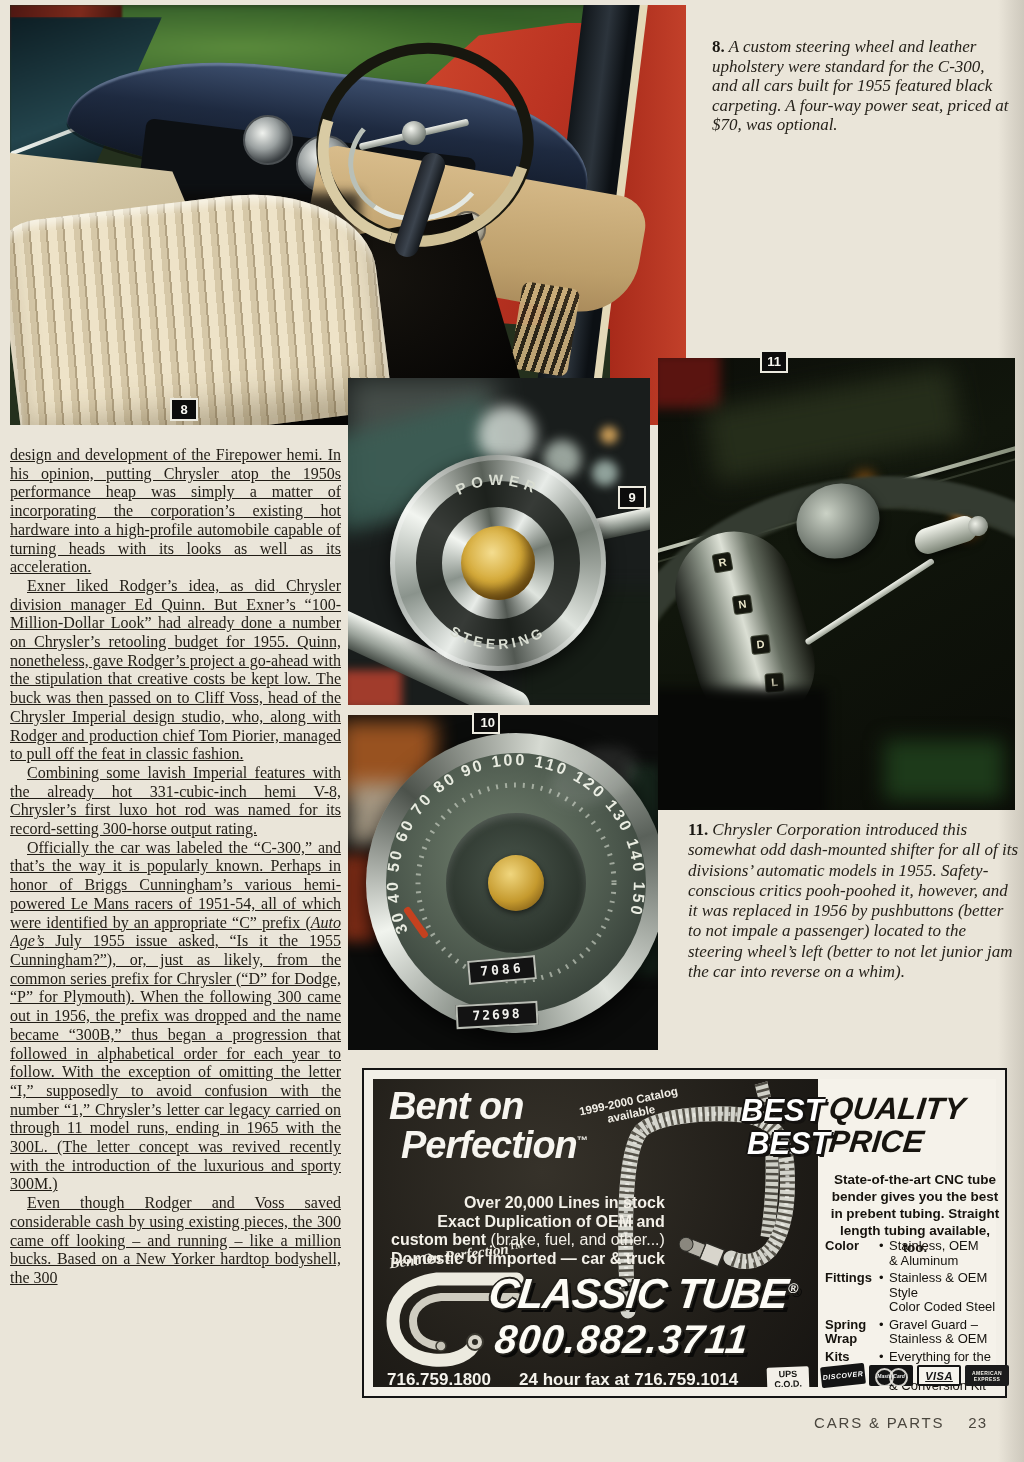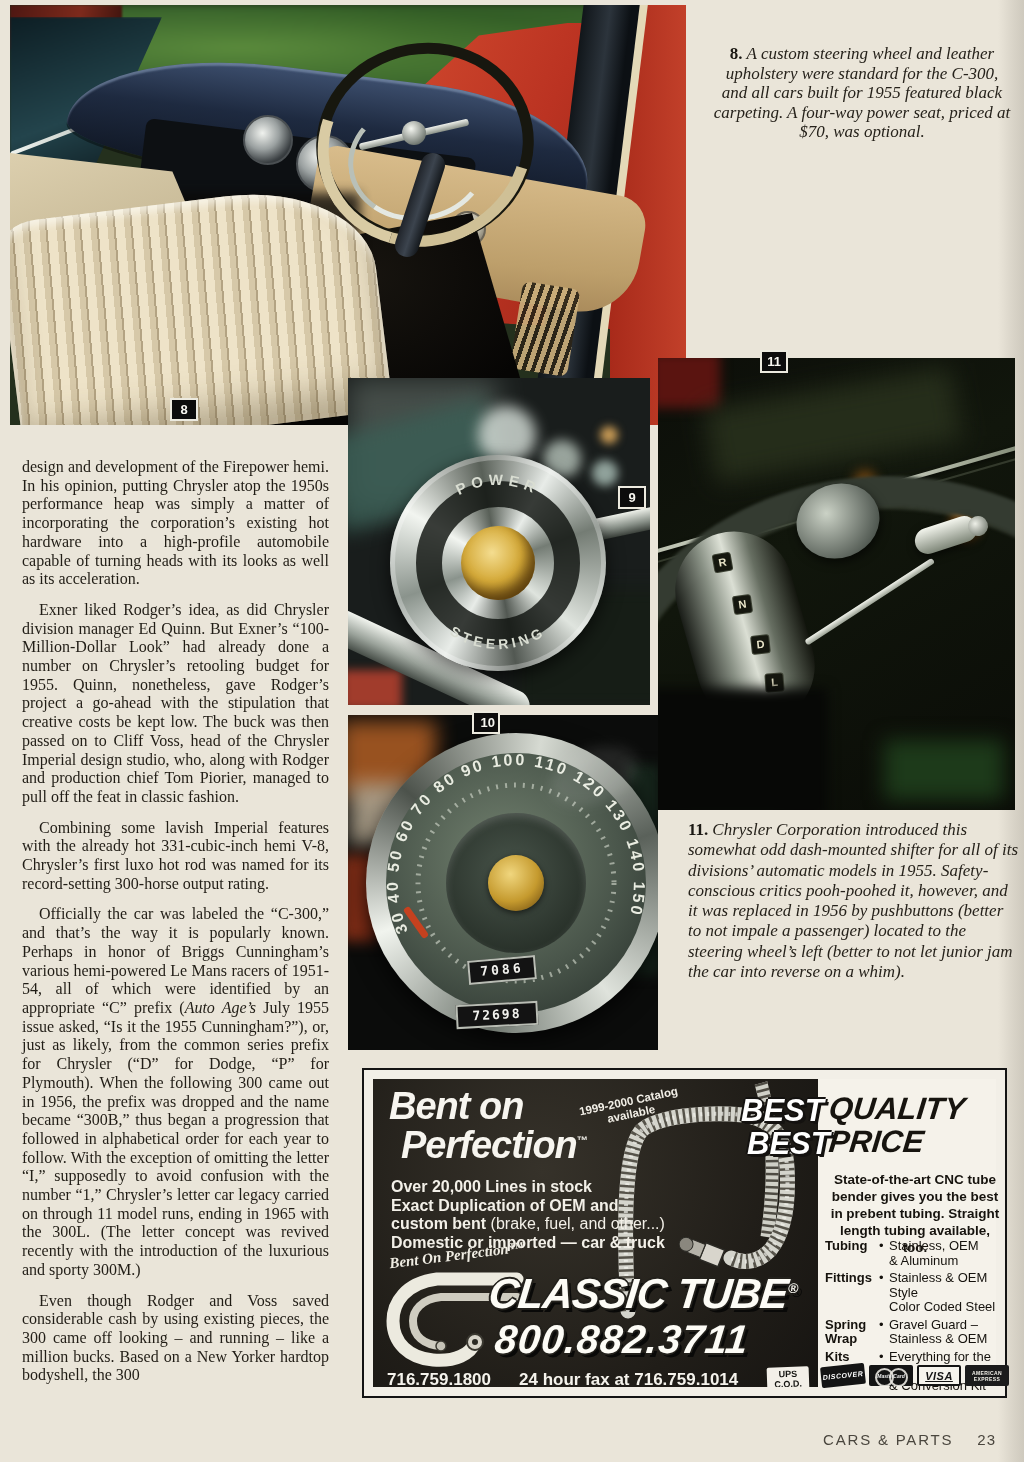--- a/index.html
+++ b/index.html
@@ -3,50 +3,50 @@
 <meta charset="utf-8">
 <style>
   html,body{margin:0;padding:0;}
   body{width:1024px;height:1462px;position:relative;background:#eae5d9;overflow:hidden;
        font-family:"Liberation Serif",serif;}
   .abs{position:absolute;}
   .photo{position:absolute;overflow:hidden;background:#101010;z-index:1;}
   .badge{position:absolute;z-index:8;min-width:18px;height:19px;padding:0 3px;background:#0c0c0c;
          border:2px solid #eceadf;color:#f7f6f0;font:700 13px/19px "Liberation Sans",sans-serif;text-align:center;}
   
-  .caps{position:absolute;left:712px;top:44px;width:300px;z-index:4;text-align:center;}
+  .caps{position:absolute;left:712px;top:37px;width:300px;z-index:4;}
   .cap{font:italic 17px/19.6px "Liberation Serif",serif;color:#26221b;margin:0 0 8px 0;}
   .capnum{font-style:normal;font-weight:700;margin-right:4px;color:#1b1813;}
   
   .article{position:absolute;left:10px;top:446px;width:331px;height:966px;overflow:hidden;z-index:4;
            font:16px/18.7px "Liberation Serif",serif;color:#211d16;text-align:justify;}
-  .article p{margin:12px;}
+  .article p{margin:0;text-decoration:underline;}
   .article p.ind{text-indent:17px;}
   .ital{font-style:italic;}
   
-  .footer{position:absolute;top:1414px;right:28px;z-index:4;font:400 15px "Liberation Sans",sans-serif;
-          letter-spacing:1.8px;color:#4a463e;margin-top:17px;}
+  .footer{position:absolute;top:1414px;right:37px;z-index:4;font:400 15px "Liberation Sans",sans-serif;
+          letter-spacing:1.8px;color:#4a463e;}
   .footer .pageno{margin-left:24px;letter-spacing:1px;}
   .page-edge{position:absolute;right:0;top:0;width:26px;height:1462px;z-index:0;
              background:linear-gradient(90deg,rgba(60,55,45,0) 0%,rgba(60,55,45,.10) 60%,rgba(60,55,45,.16) 100%);}
   
   .ad{position:absolute;left:362px;top:1068px;width:645px;height:330px;z-index:2;background:#f2efe7;
       border:2px solid #141414;padding:9px;box-sizing:border-box;font-family:"Liberation Sans",sans-serif;}
   .ad-inner{position:relative;width:100%;height:100%;background:#f4f1e9;}
   .ad-dark{position:absolute;left:0;top:0;width:445px;height:100%;overflow:hidden;
            background:radial-gradient(circle at 38% 30%,#36322a,#201d18 65%,#171512 100%);}
   .ad-light{position:absolute;left:445px;top:0;right:0;height:100%;background:#f5f2ea;}
   .ad-h1{position:absolute;left:16px;top:8px;font:italic 900 38px/1 "Liberation Sans",sans-serif;
          color:#f7f5ef;letter-spacing:-1px;}
   .ad-h2{position:absolute;left:16px;top:47px;font:italic 900 38px/1 "Liberation Sans",sans-serif;
          color:#f7f5ef;letter-spacing:-1px;margin-left:12px;}
   .ad-tm{font:700 11px "Liberation Sans",sans-serif;vertical-align:super;}
   .ad-cat{position:absolute;left:192px;top:16px;width:130px;transform:rotate(-12deg);
           font:700 11.5px/13px "Liberation Sans",sans-serif;color:#f2efe7;text-align:center;white-space:pre-line;}
-  .ad-lines{position:absolute;left:18px;top:99px;font:700 16px/18.5px "Liberation Sans",sans-serif;color:#f3f0e8;}
+  .ad-lines{position:absolute;left:18px;top:115px;font:700 16px/18.5px "Liberation Sans",sans-serif;color:#f3f0e8;text-align:right;}
   .ad-lines .reg{font-weight:400;}
   .ad-script{position:absolute;left:16px;top:168px;transform:rotate(-7deg);
              font:italic 700 15px "Liberation Serif",serif;color:#efece2;}
   .ad-brand{position:absolute;left:116px;top:194px;font:italic 900 42px/1 "Liberation Sans",sans-serif;
             transform:skewX(-6deg);color:#fdfcf6;letter-spacing:-1px;
             text-shadow:2px 0 0 #23211c,-2px 0 0 #23211c,0 2px 0 #23211c,0 -2px 0 #23211c,4px 4px 0 #090908;}
   .ad-phone-big{position:absolute;left:122px;top:240px;font:italic 900 40px/1 "Liberation Sans",sans-serif;
             transform:skewX(-6deg);color:#fdfcf6;letter-spacing:1px;
             text-shadow:2px 0 0 #23211c,-2px 0 0 #23211c,0 2px 0 #23211c,0 -2px 0 #23211c,4px 4px 0 #090908;}
   .ad-phone-small{position:absolute;left:14px;top:291px;font:700 17px "Liberation Sans",sans-serif;color:#f5f3ec;}
@@ -319,21 +319,21 @@
     </div>
     <div class="ad-light">
       <div class="ad-blurb" style="left:11px;top:92px;text-align:center;">State-of-the-art CNC tube bender gives you the best in prebent tubing. Straight length tubing available, too.</div>
     </div>
     <div class="ad-best" style="left:368px;top:16px;">BEST</div>
     <div class="ad-best" style="left:374px;top:49px;">BEST</div>
     <div class="ad-quality">QUALITY</div>
     <div class="ad-price">PRICE</div>
     <div class="ad-items">
       <div class="ad-item">
-          <span class="ad-item-label">Tubing</span>
+          <span class="ad-item-label">Color</span>
           <span class="ad-item-sep">•</span>
           <span class="ad-item-text">Stainless, OEM
 &amp; Aluminum</span>
         </div>
       <div class="ad-item">
           <span class="ad-item-label">Fittings</span>
           <span class="ad-item-sep">•</span>
           <span class="ad-item-text">Stainless &amp; OEM Style
 Color Coded Steel</span>
         </div>

